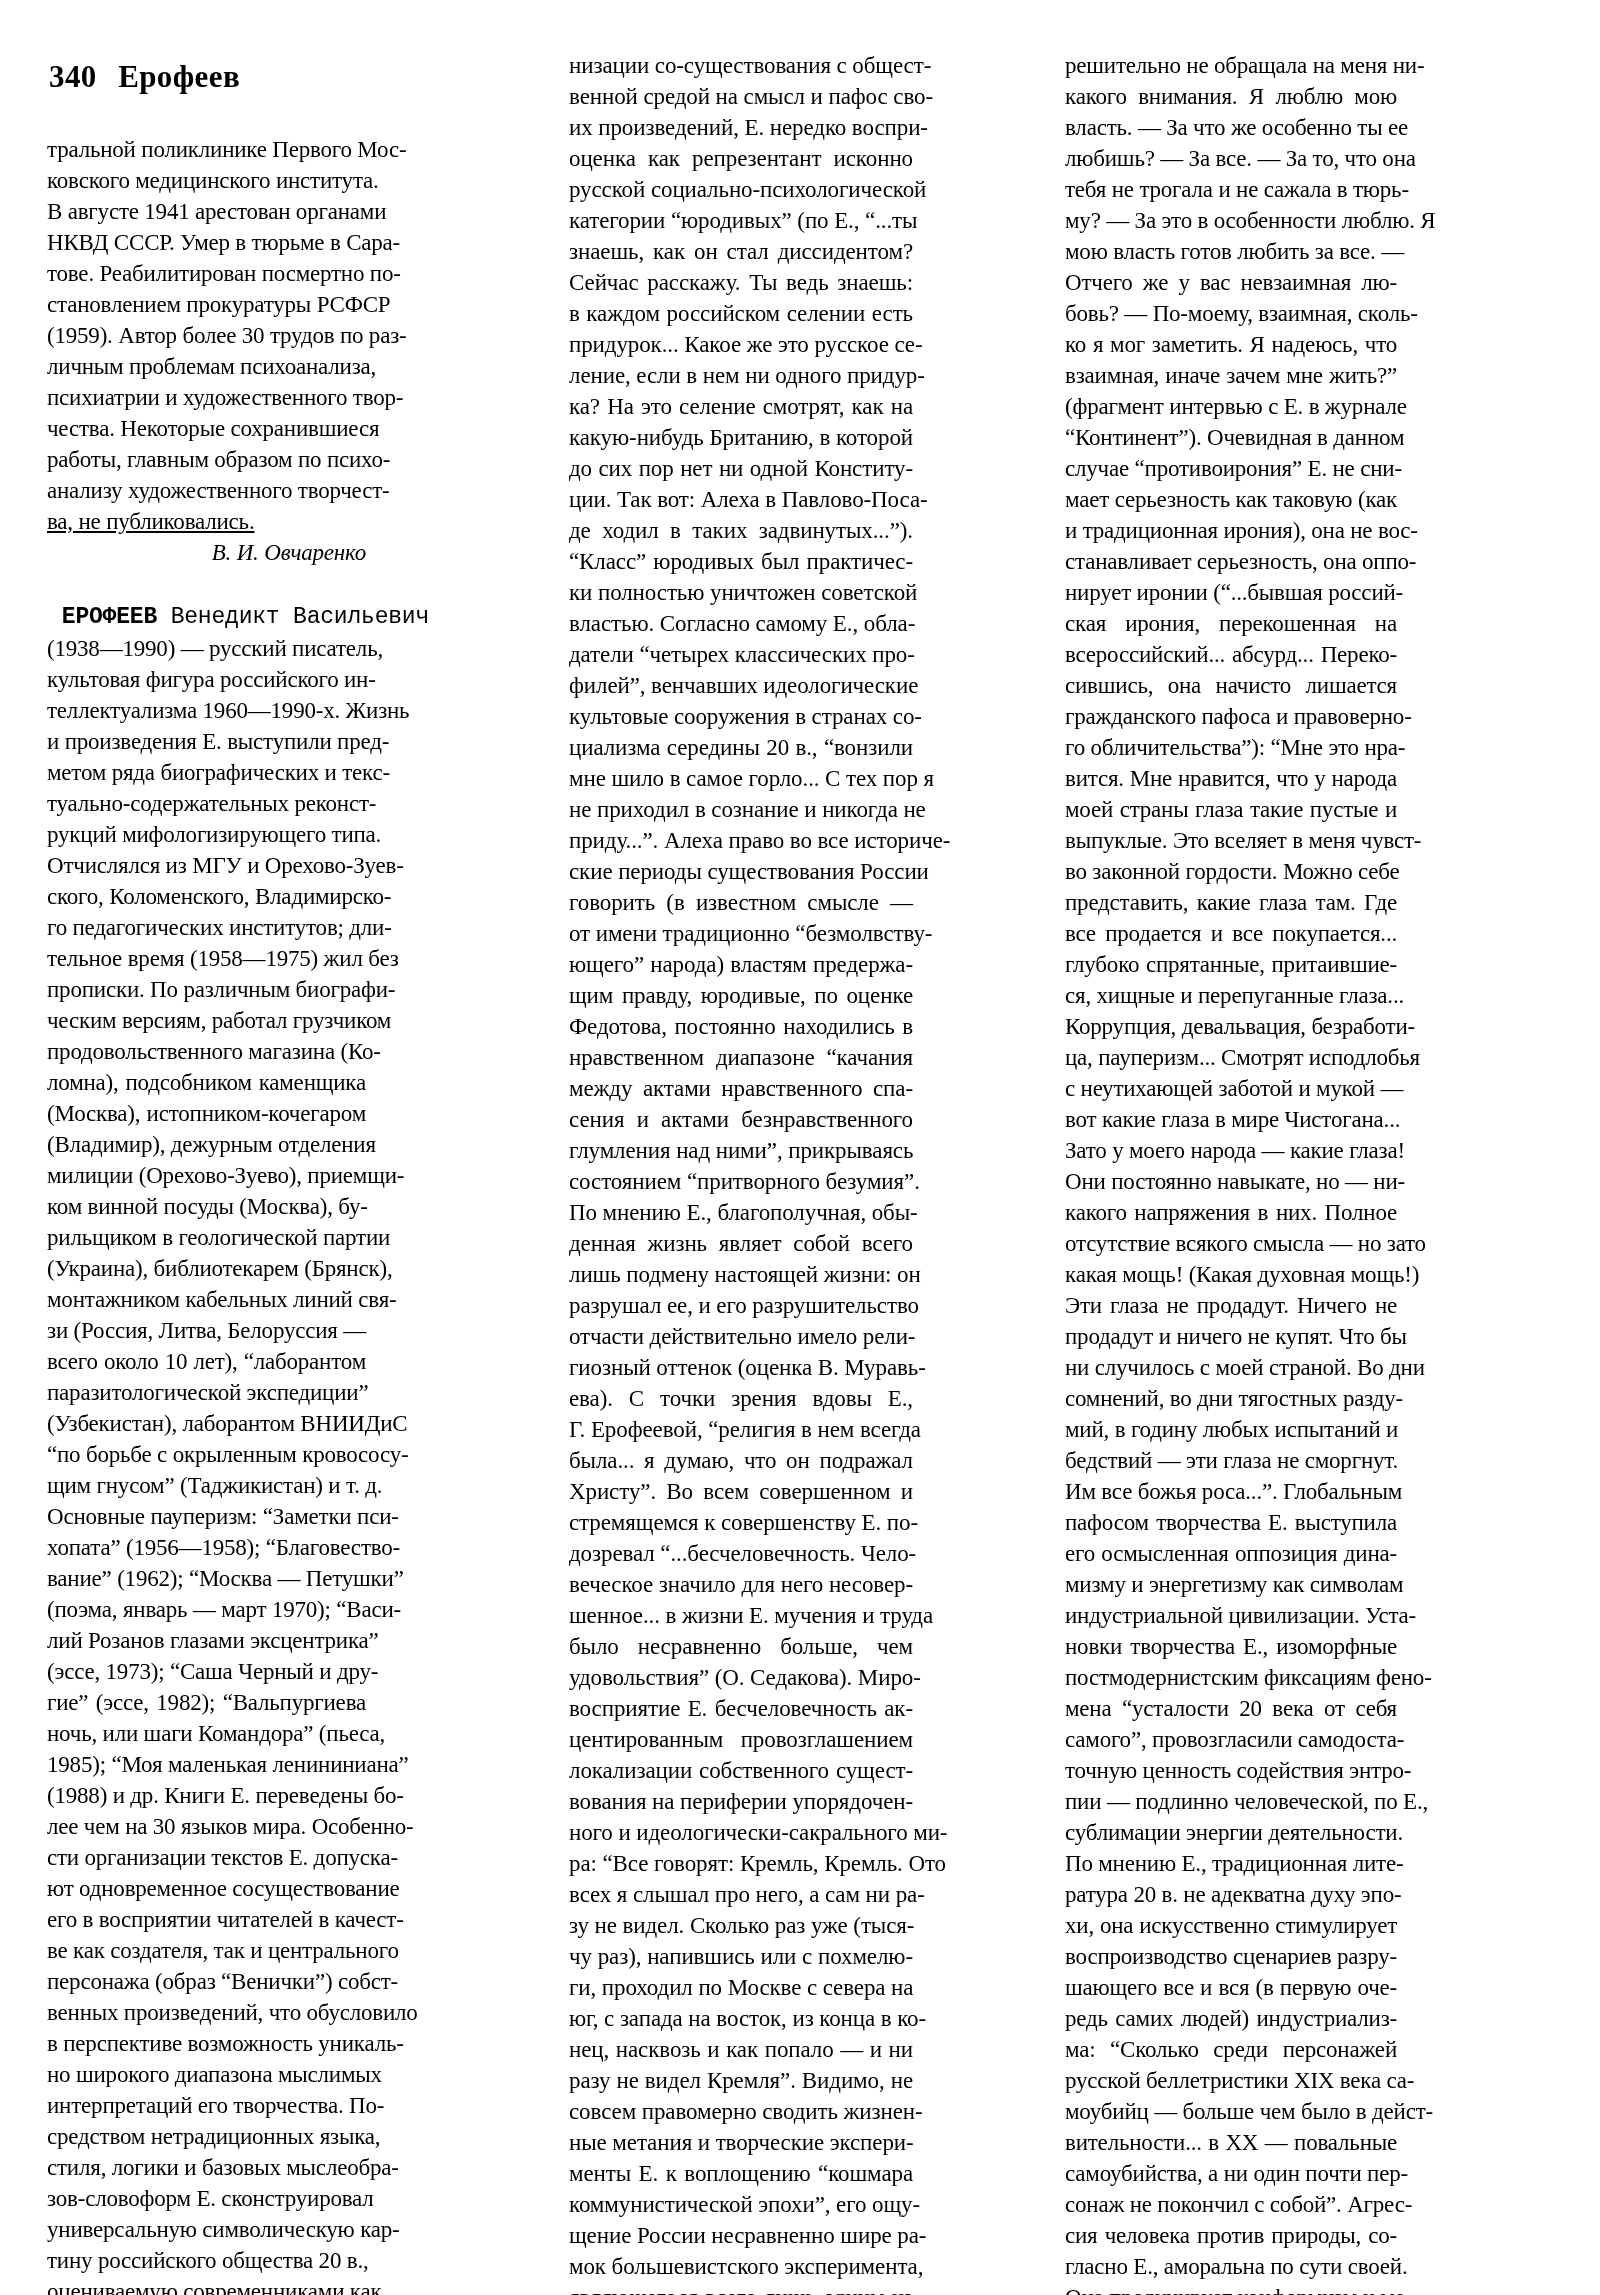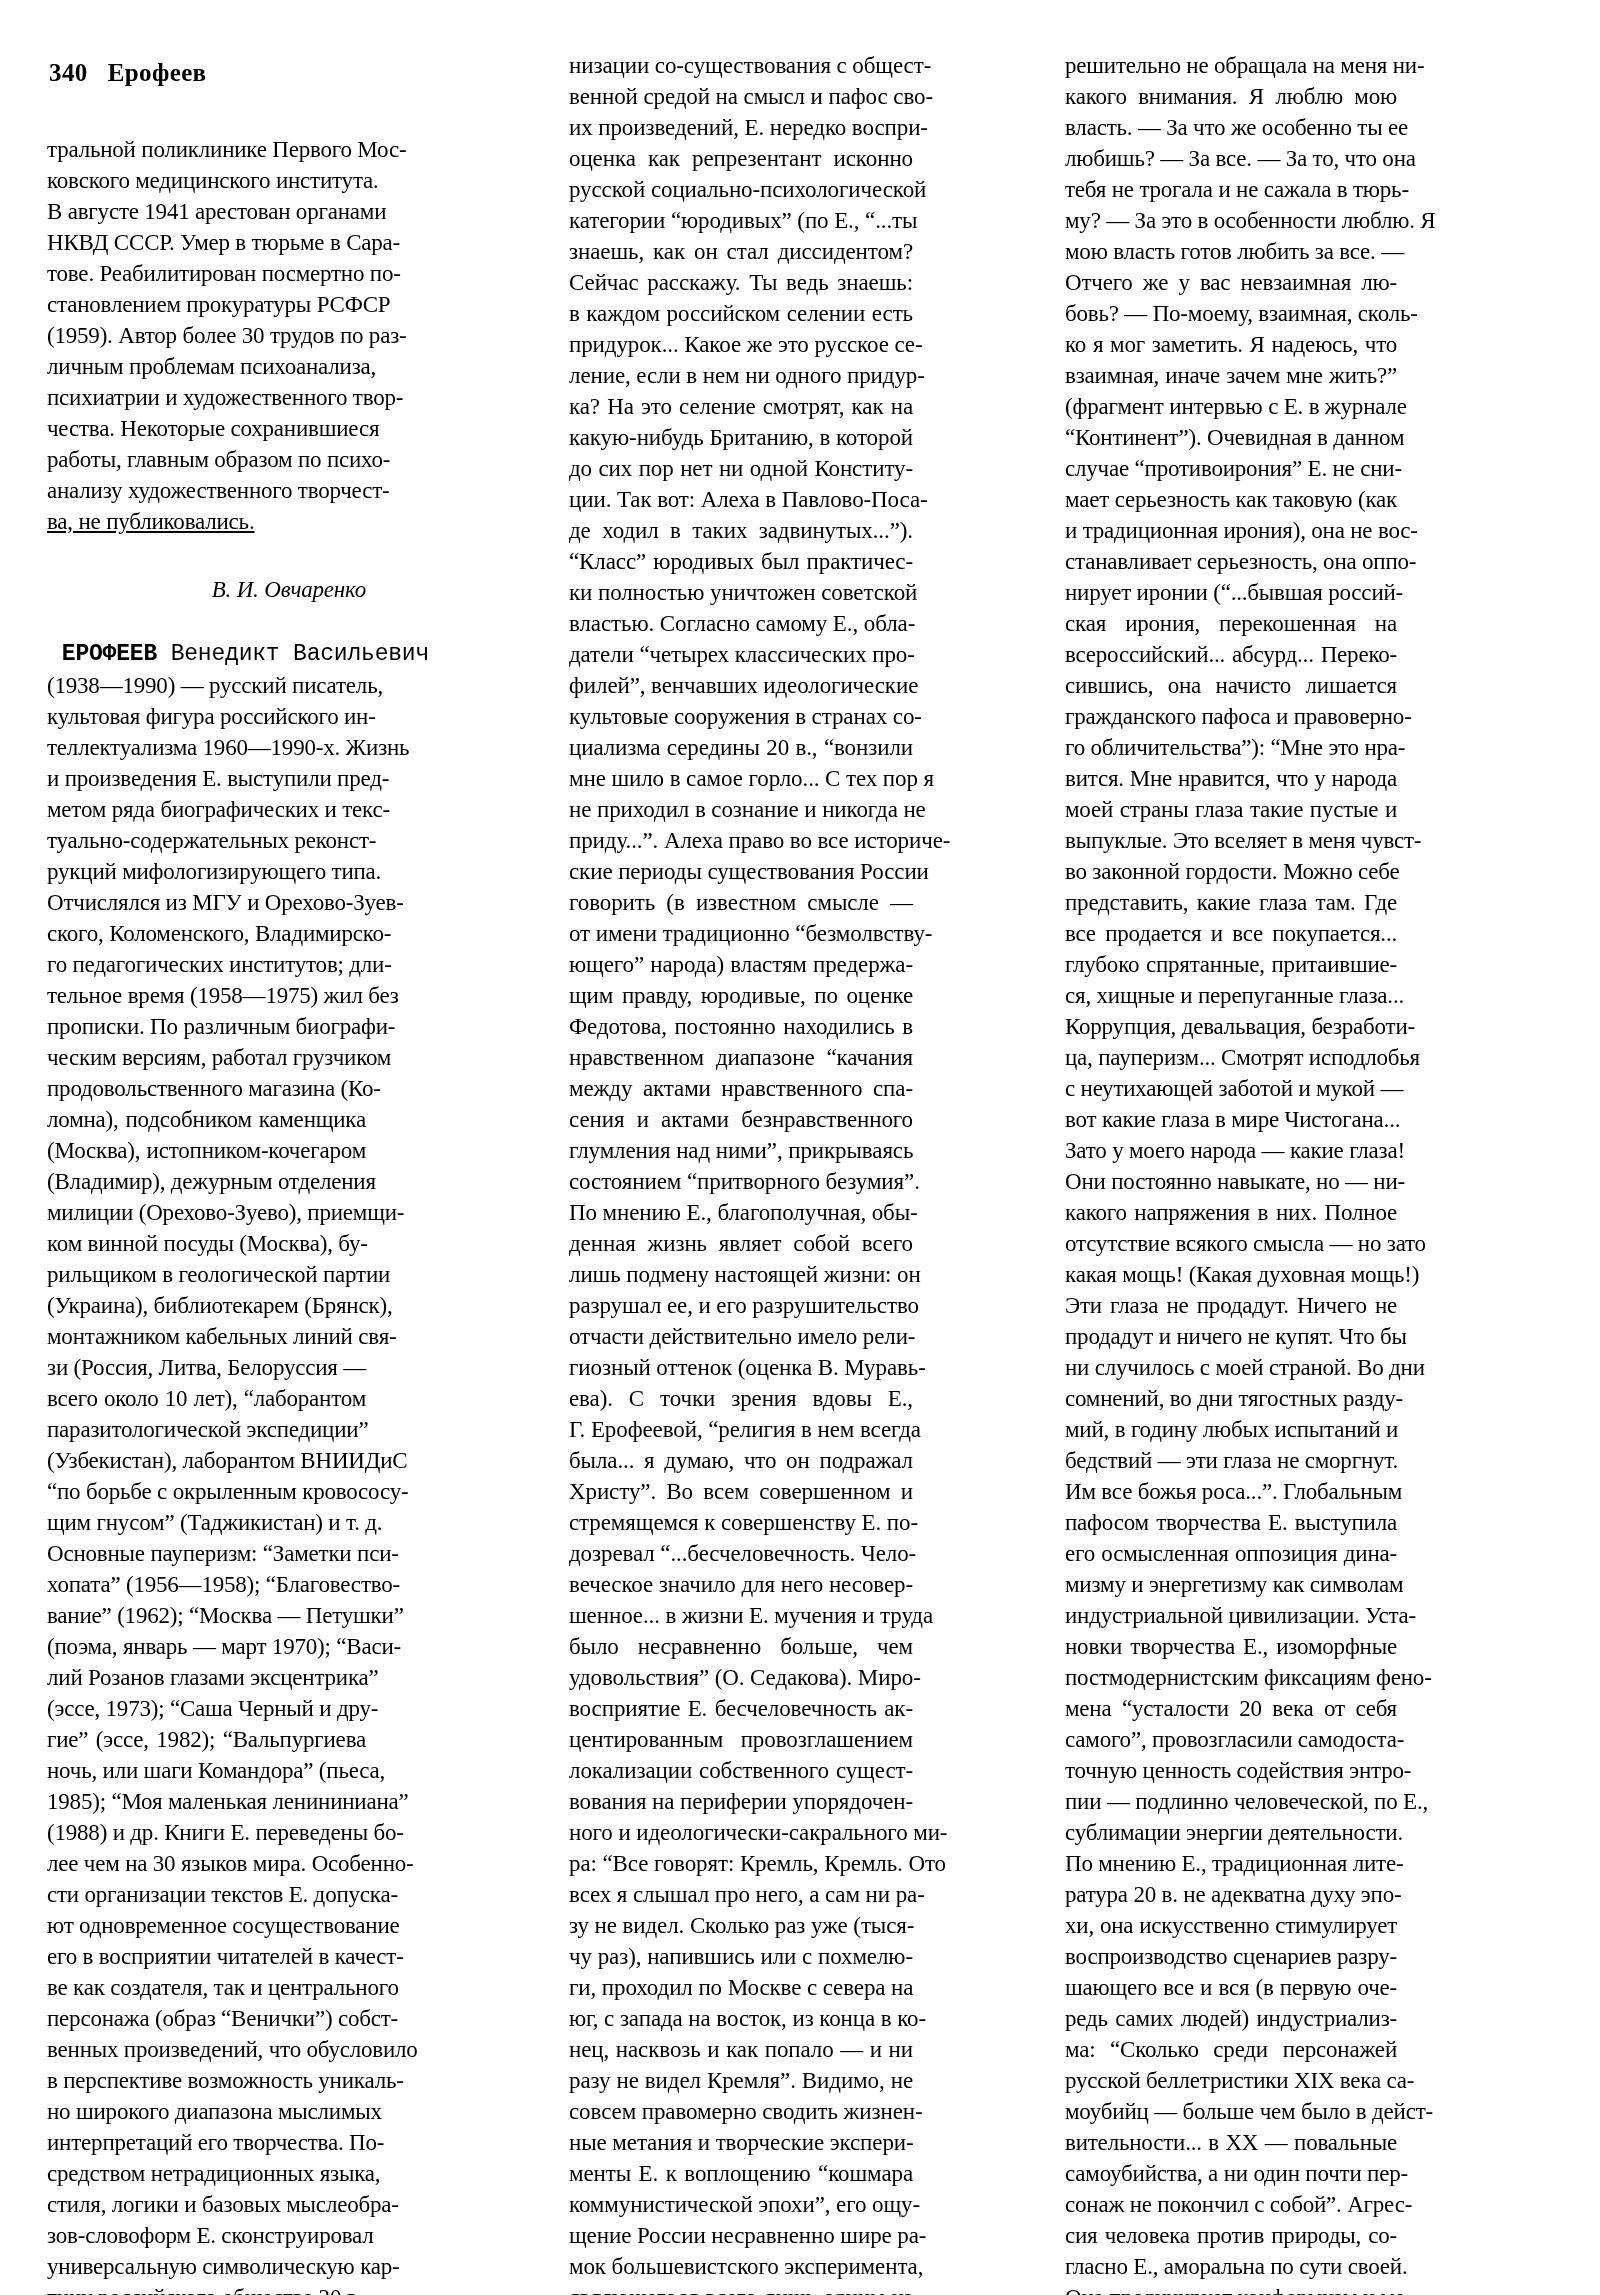--- a/index.html
+++ b/index.html
@@ -2,41 +2,41 @@
 <html style="font-size:11.8px"><head>
 <meta charset="utf-8">
 <style>
   html, body { margin: 0; padding: 0; background: #ffffff; }
   body {
     width: 1601px; height: 2295px; position: relative; overflow: hidden;
     color: #000; font-family: "Liberation Serif", "DejaVu Serif", serif;
   }
   .running-head {
     position: absolute; left: 49px; top: 59px;
-    font-family: "Liberation Serif", serif; font-weight: bold; font-size: 25px;
+    font-family: "Liberation Serif", serif; font-weight: bold; font-size: 31px;
     letter-spacing: 0.4px;
   }
   .running-head .page-number { margin-right: 13.3px; }
   .column {
     position: absolute; top: 0; width: 502px;
   }
   .col1 { left: 47px; top: 134px; width: 319px; }
   .col2 { left: 569px; top: 50px; width: 344px; }
   .col3 { left: 1065px; top: 50px; width: 332px; }
   .line {
     display: block; height: 31px; line-height: 31px;
     font-size: 24px; white-space: nowrap;
     text-align: justify; text-align-last: justify;
     overflow: visible;
   }
   .col1 .line { width: 319px; font-size: 23px; letter-spacing: -0.2px; }
   .col2 .line { width: 344px; font-size: 23px; letter-spacing: -0.1px; }
   .col3 .line { width: 332px; font-size: 23px; letter-spacing: -0.2px; }
   .line.last { text-align-last: left; text-decoration: underline; }
-  .line.right { text-align: left; text-align-last: right; font-style: italic; margin-top: 37px; }
+  .line.right { text-align: left; text-align-last: right; font-style: italic; }
   .line.gap-before { margin-top: 34px; font-family: Liberation Mono, monospace; }
   .col2 .line, .col3 .line { height: 31px; line-height: 31px; }
   .headword { font-weight: bold; }
   .indent { padding-left: 14.8px; width: 304px !important; }
 </style>
 </head>
 <body>
 
 <div class="running-head">
   <span class="page-number">340</span>

